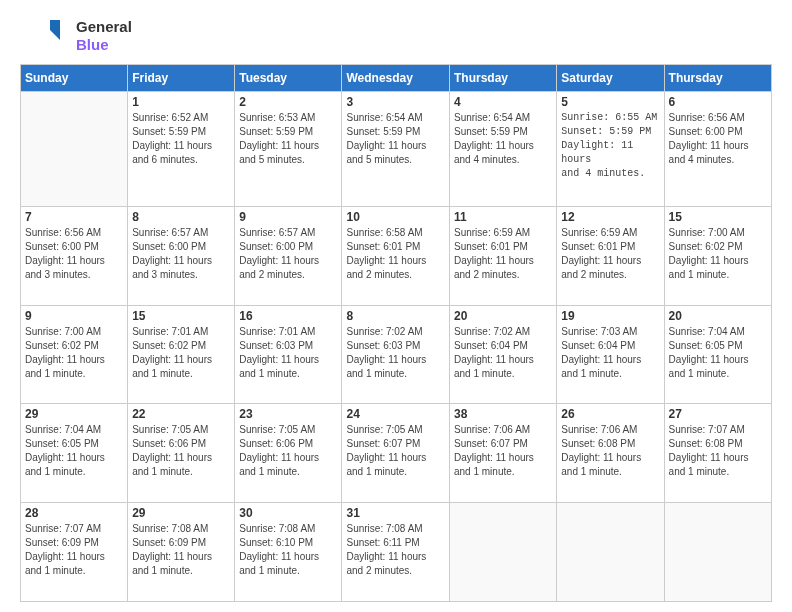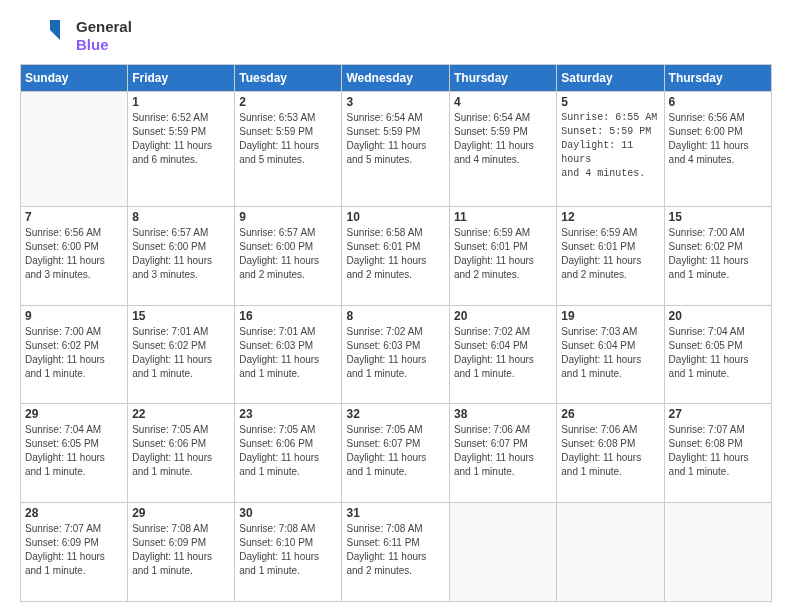--- a/index.html
+++ b/index.html
@@ -279,21 +279,21 @@
 and 1 minute.</div>
           </td>
           <td>
             <div class="day-num">23</div>
             <div class="day-info" style="white-space: pre-line;">Sunrise: 7:05 AM
 Sunset: 6:06 PM
 Daylight: 11 hours
 and 1 minute.</div>
           </td>
           <td>
-            <div class="day-num">32</div>
+            <div class="day-num">24</div>
             <div class="day-info" style="white-space: pre-line;">Sunrise: 7:05 AM
 Sunset: 6:07 PM
 Daylight: 11 hours
 and 1 minute.</div>
           </td>
           <td>
             <div class="day-num">38</div>
             <div class="day-info" style="white-space: pre-line;">Sunrise: 7:06 AM
 Sunset: 6:07 PM
 Daylight: 11 hours

